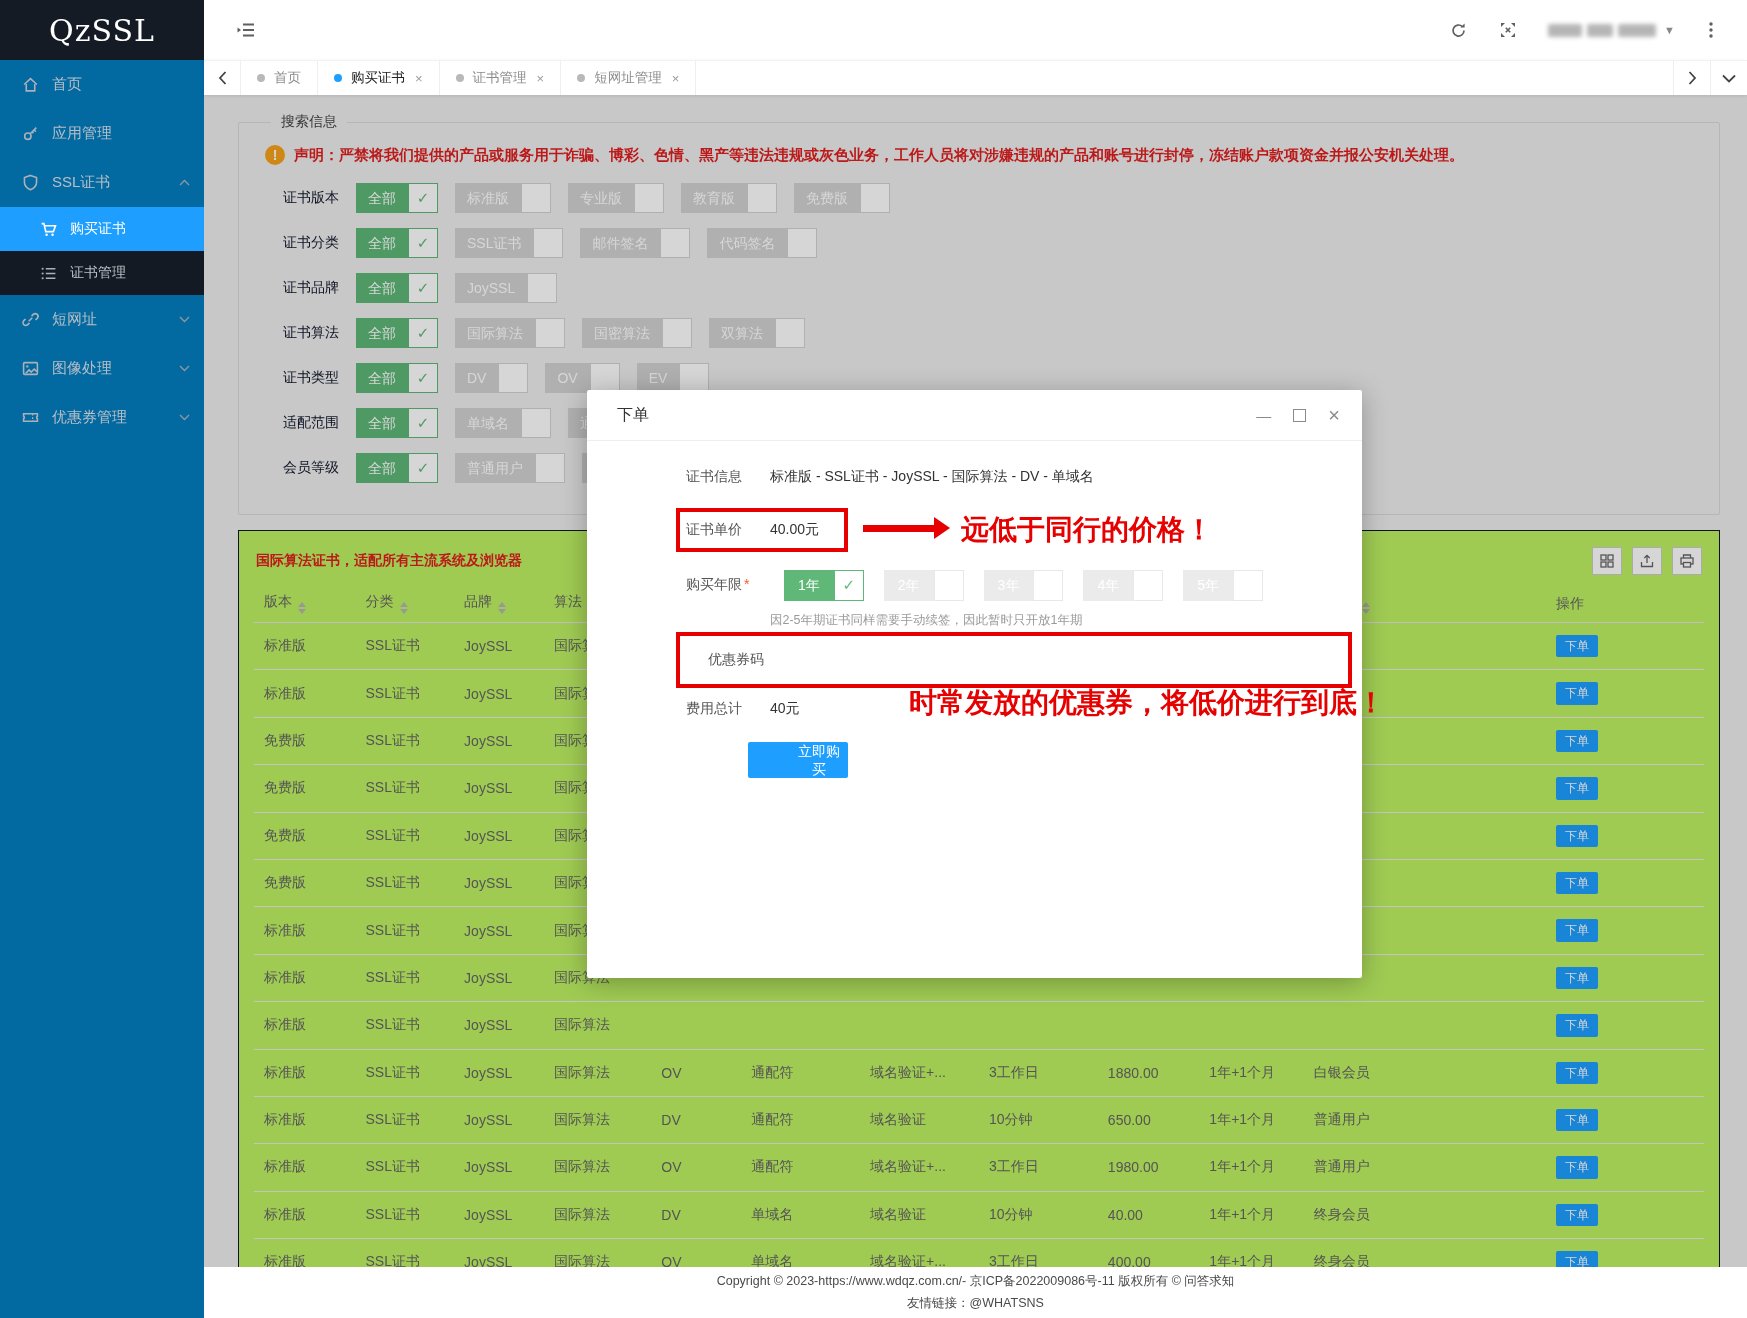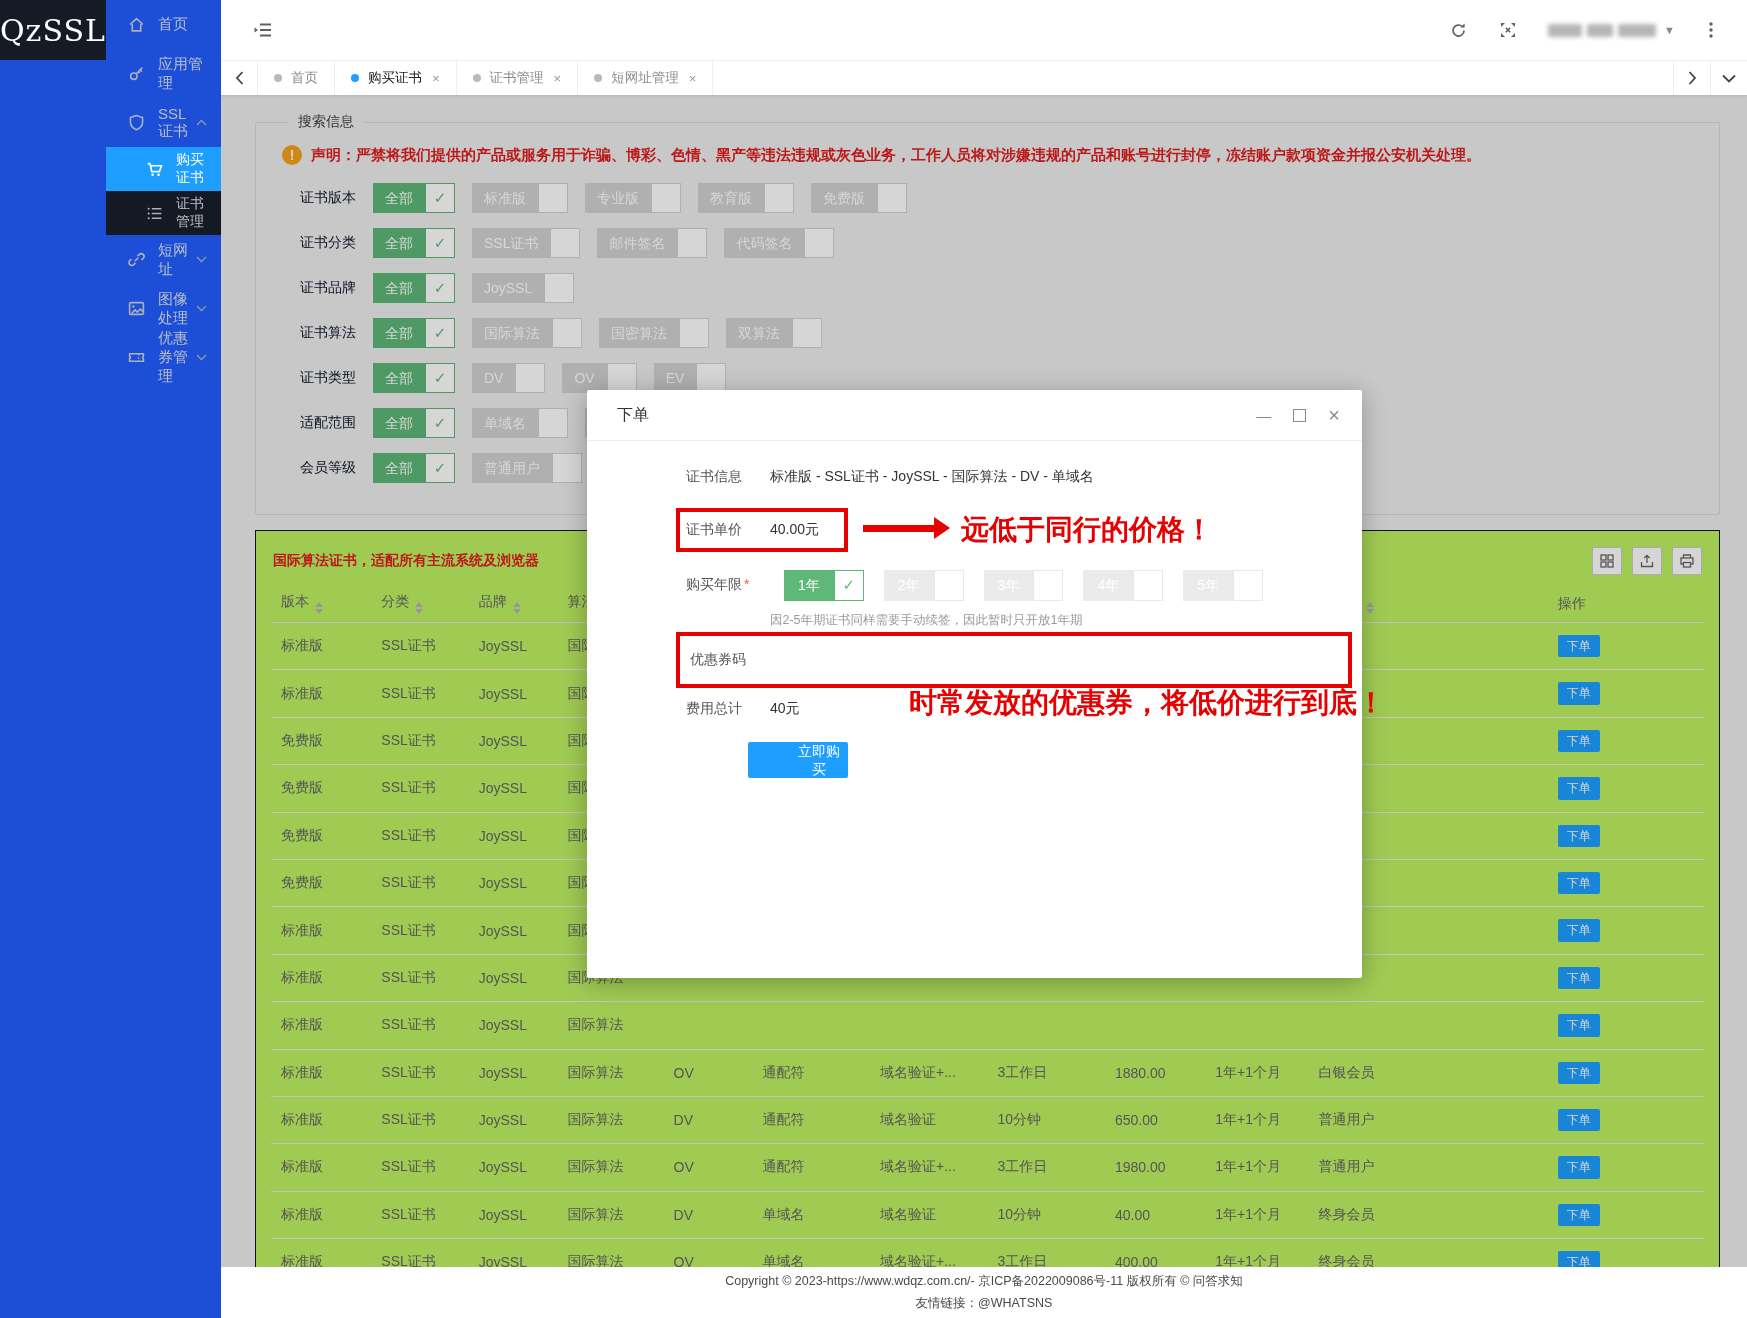--- a/index.html
+++ b/index.html
@@ -1,21 +1,21 @@
 <!DOCTYPE html>
 <html><head>
 <meta charset="utf-8">
 <style>
   html,body{margin:0;padding:0;}
   body{font-family:"Liberation Sans","DejaVu Sans",sans-serif;background:#fff;}
   .stage{position:relative;width:1747px;height:1318px;overflow:hidden;background:#fff;}
   .app{display:flex;width:100%;height:100%;}
 
   
-  .sidebar{width:221px;flex-shrink:0;background:#1d4ed8;color:#b9bfc6;display:flex;flex-direction:row;}
+  .sidebar{width:204px;flex-shrink:0;background:#0369a1;color:#b9bfc6;display:flex;flex-direction:column;}
   .logo{height:60px;background:#141b24;color:#fff;display:flex;align-items:center;justify-content:center;
         font-family:"DejaVu Serif","Liberation Serif",serif;font-size:30px;letter-spacing:1px;}
   .menu-item{height:49px;display:flex;align-items:center;padding:0 14px 0 22px;font-size:15px;cursor:pointer;position:relative;}
   .menu-item .mi{width:17px;height:17px;margin-right:13px;flex-shrink:0;color:#aab1b9;}
   .menu-item .caret{margin-left:auto;color:#8f969e;}
   .submenu{background:#171e29;}
   .submenu .menu-item{height:44px;padding-left:40px;font-size:14px;background:#141a23;}
   .submenu .menu-item.active{background:#1e9fff;color:#fff;}
   .submenu .menu-item.active .mi{color:#fff;}
   svg{display:block;}
@@ -90,21 +90,21 @@
   .m-ctrls>span{margin-left:22px;cursor:pointer;display:flex;align-items:center;justify-content:center;}
   .mc-min{font-size:15px;}
   .mc-max i{display:block;width:11px;height:11px;border:1.5px solid #8a8a8a;}
   .mc-close{font-size:20px;}
   .m-row{position:absolute;left:99px;display:flex;align-items:center;font-size:14px;color:#555;height:30px;}
   .m-lab{width:84px;flex-shrink:0;}
   .m-val{color:#333;}
   .req{color:#ff5722;margin-left:2px;}
   .redbox{position:absolute;border:4px solid #e60000;box-sizing:border-box;}
   .rb-price{left:89px;top:118px;width:172px;height:44px;}
-  .rb-coupon{left:89px;top:242px;width:676px;height:56px;display:flex;align-items:center;padding:0 10px;}
+  .rb-coupon{left:89px;top:242px;width:676px;height:56px;display:flex;align-items:center;padding:0 28px;}
   .rb-coupon .m-lab{width:auto;margin-right:14px;font-size:14px;color:#555;}
   .coupon-in{flex:0 0 588px;height:40px;border:1px solid #e6e6e6;box-sizing:border-box;padding:0 12px;font-size:14px;color:#333;border-radius:2px;}
   .coupon-in::placeholder{color:#9a9a9a;}
   .ann{position:absolute;color:#e60000;font-weight:bold;font-size:28px;white-space:nowrap;}
   .ann-arrow{position:absolute;left:276px;top:135px;width:72px;height:7px;background:#e60000;}
   .ann-arrow:after{content:"";position:absolute;right:-15px;top:-8px;border-left:16px solid #e60000;border-top:11px solid transparent;border-bottom:11px solid transparent;}
   .m-note{position:absolute;left:183px;top:222px;font-size:12.5px;color:#9a9a9a;}
   .years{position:absolute;left:197px;top:180px;display:flex;justify-content:center;}
   .years .cb{margin-right:20px;}
   .years .cb .t{height:31px;line-height:31px;padding:0 14px;}

